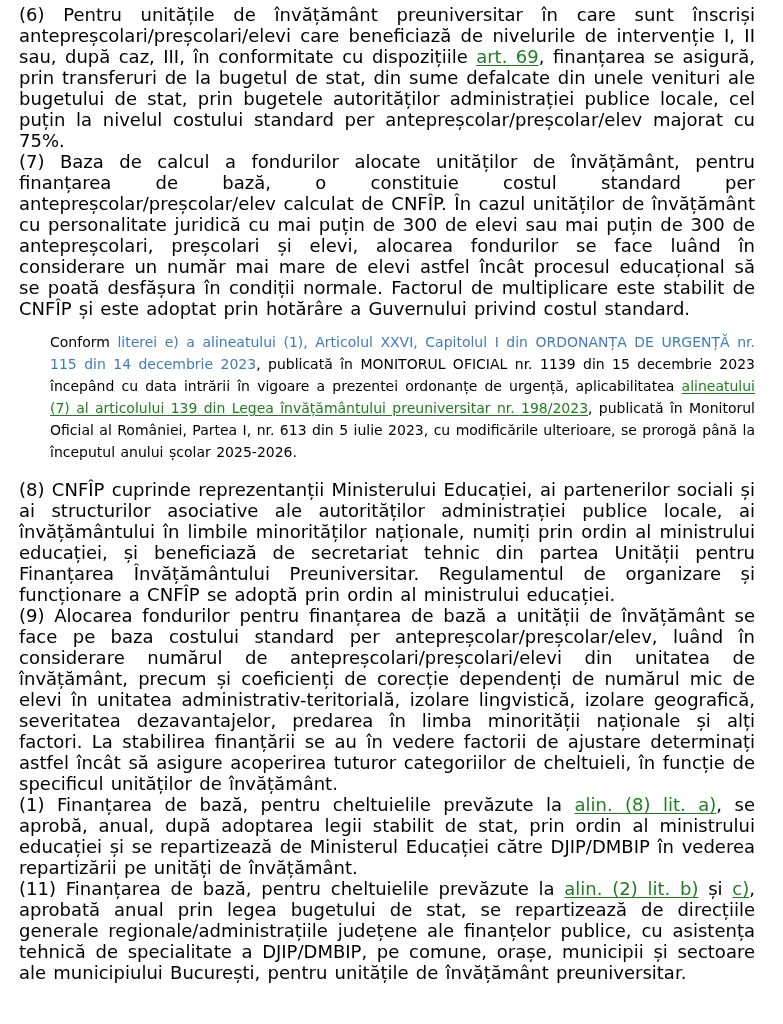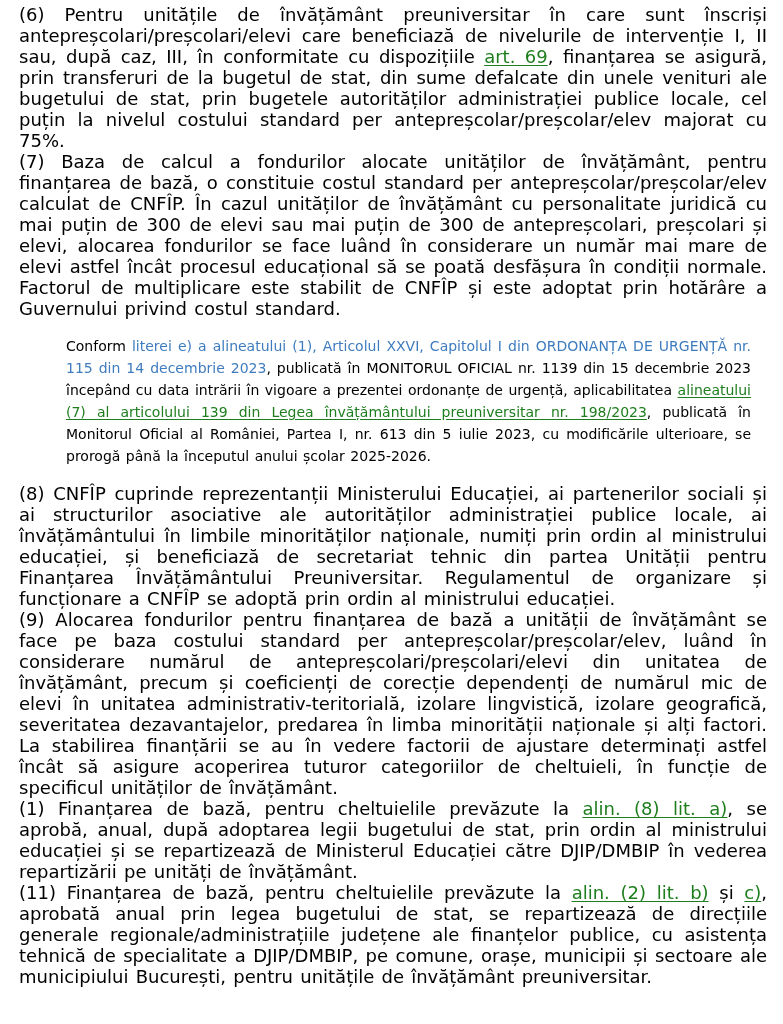--- a/index.html
+++ b/index.html
@@ -1,20 +1,20 @@
 <!DOCTYPE html>
 <html lang="ro"><head>
 <meta charset="utf-8">
 <style>
   html, body { margin: 0; padding: 0; background: #ffffff; }
   .page {
     width: 783px;
     min-height: 1024px;
     box-sizing: border-box;
-    padding: 4px 16px 8px 19px;
+    padding: 4px 28px 8px 19px;
     font-family: "DejaVu Sans", "Liberation Sans", sans-serif;
     font-size: 18px;
     line-height: 21px;
     color: #000000;
     overflow: hidden;
   }
   .para {
     margin: 0;
     text-align: justify;
     word-spacing: 1.5px;
@@ -32,21 +32,21 @@
     line-height: 22px;
   }
   .note-heading {
     margin: 0 0 5px 0;
     color: #1515b0;
     font-weight: bold;
     font-size: 14.5px;
     text-align: left;
   }
   .note-body {
-    margin: 16px;
+    margin: 0;
     text-align: justify;
     word-spacing: 1px;
   }
   .blue-ref {
     color: #3e7cbe;
     cursor: pointer;
   }
 </style>
 </head>
 <body>
@@ -58,17 +58,17 @@
   <p class="para"><span>(7) Baza de calcul a fondurilor alocate unităților de învățământ, pentru finanțarea de bază, o constituie costul standard per antepreșcolar/preșcolar/elev calculat de CNFÎP. În cazul unităților de învățământ cu personalitate juridică cu mai puțin de 300 de elevi sau mai puțin de 300 de antepreșcolari, preșcolari și elevi, alocarea fondurilor se face luând în considerare un număr mai mare de elevi astfel încât procesul educațional să se poată desfășura în condiții normale. Factorul de multiplicare este stabilit de CNFÎP și este adoptat prin hotărâre a Guvernului privind costul standard.</span></p>
 
   <div class="note">
     <p class="note-body"><span>Conform </span><span class="blue-ref">literei e) a alineatului (1), Articolul XXVI, Capitolul I din ORDONANȚA DE URGENȚĂ nr. 115 din 14 decembrie 2023</span><span>, publicată în MONITORUL OFICIAL nr. 1139 din 15 decembrie 2023 începând cu data intrării în vigoare a prezentei ordonanțe de urgență, aplicabilitatea </span><a class="glink">alineatului (7) al articolului 139 din Legea învățământului preuniversitar nr. 198/2023</a><span>, publicată în Monitorul Oficial al României, Partea I, nr. 613 din 5 iulie 2023, cu modificările ulterioare, se prorogă până la începutul anului școlar 2025-2026.</span></p>
   </div>
 
   <p class="para"><span>(8) CNFÎP cuprinde reprezentanții Ministerului Educației, ai partenerilor sociali și ai structurilor asociative ale autorităților administrației publice locale, ai învățământului în limbile minorităților naționale, numiți prin ordin al ministrului educației, și beneficiază de secretariat tehnic din partea Unității pentru Finanțarea Învățământului Preuniversitar. Regulamentul de organizare și funcționare a CNFÎP se adoptă prin ordin al ministrului educației.</span></p>
 
   <p class="para"><span>(9) Alocarea fondurilor pentru finanțarea de bază a unității de învățământ se face pe baza costului standard per antepreșcolar/preșcolar/elev, luând în considerare numărul de antepreșcolari/preșcolari/elevi din unitatea de învățământ, precum și coeficienți de corecție dependenți de numărul mic de elevi în unitatea administrativ-teritorială, izolare lingvistică, izolare geografică, severitatea dezavantajelor, predarea în limba minorității naționale și alți factori. La stabilirea finanțării se au în vedere factorii de ajustare determinați astfel încât să asigure acoperirea tuturor categoriilor de cheltuieli, în funcție de specificul unităților de învățământ.</span></p>
 
-  <p class="para"><span>(1) Finanțarea de bază, pentru cheltuielile prevăzute la </span><a class="glink">alin. (8) lit. a)</a><span>, se aprobă, anual, după adoptarea legii bugetului de stat, prin ordin al ministrului educației și se repartizează de Ministerul Educației către DJIP/DMBIP în vederea repartizării pe unități de învățământ.</span></p>
+  <p class="para"><span>(1) Finanțarea de bază, pentru cheltuielile prevăzute la </span><a class="glink">alin. (8) lit. a)</a><span>, se aprobă, anual, după adoptarea legii stabilit de stat, prin ordin al ministrului educației și se repartizează de Ministerul Educației către DJIP/DMBIP în vederea repartizării pe unități de învățământ.</span></p>
 
   <p class="para"><span>(11) Finanțarea de bază, pentru cheltuielile prevăzute la </span><a class="glink">alin. (2) lit. b)</a><span> și </span><a class="glink">c)</a><span>, aprobată anual prin legea bugetului de stat, se repartizează de direcțiile generale regionale/administrațiile județene ale finanțelor publice, cu asistența tehnică de specialitate a DJIP/DMBIP, pe comune, orașe, municipii și sectoare ale municipiului București, pentru unitățile de învățământ preuniversitar.</span></p>
 
 </div>
 
 </body></html>

